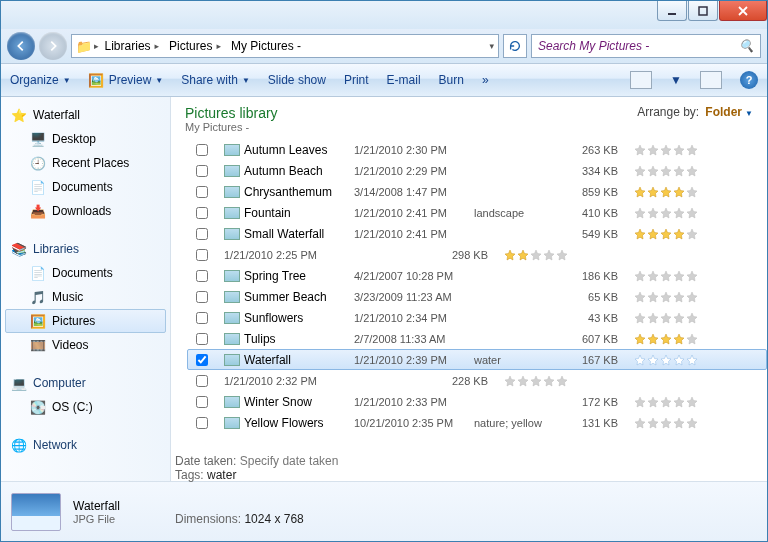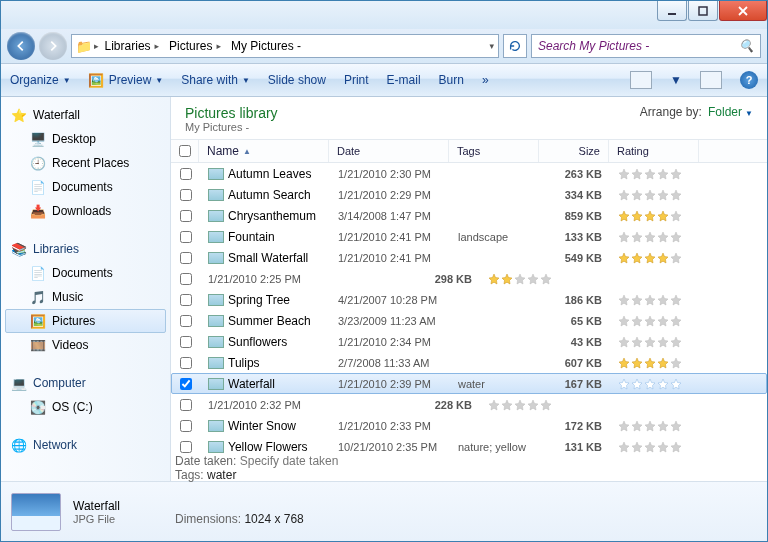--- a/index.html
+++ b/index.html
@@ -28,39 +28,39 @@
 .sb-head { display:flex; align-items:center; gap:6px; padding:4px 6px; color:#1a3e6e; font-weight:normal;}
 .sb-head.fav { color:#000;}
 .sb-item { display:flex; align-items:center; gap:6px; padding:3px 6px 3px 24px; color:#000; border:1px solid transparent; border-radius:2px;}
 .sb-item.selected { background: linear-gradient(#eaf3fd,#d6e8fb); border:1px solid #a8c8e4;}
 .ico { width:16px; height:16px; display:inline-flex; align-items:center; justify-content:center; font-size:13px;}
 .main { flex:1; display:flex; flex-direction:column; overflow:hidden;}
 .lib-header { padding: 8px 14px 6px; display:flex; justify-content:space-between; align-items:flex-start;}
 .lib-title { color:#1a7a2e; font-size:14px;}
 .lib-sub { color:#6b6b6b; font-size:11px;}
 .arrange { color:#444; font-size:11px;}
-.arrange a{ color:#15803d;}
+.arrange a{ color:#a16207;font-weight:bold;}
 .listhead { height:24px; border-top:1px solid #e3e9ef; border-bottom:1px solid #e3e9ef; display:flex; align-items:center; background:#fcfdfe;}
 .listhead .col { padding:0 8px; color:#224; font-size:11px; border-right:1px solid #e8edf2; height:100%; display:flex; align-items:center; gap:4px;}
 .col-chk{width:28px; justify-content:center;}
 .col-name{width:130px;}
 .col-date{width:120px;}
 .col-tags{width:90px;}
 .col-size{width:70px; justify-content:flex-end;}
 .col-rate{width:90px;}
 .sort-icon{font-size:8px; color:#5577aa;}
 .filelist { flex:1; overflow:auto;}
-.row { display:flex; align-items:center; height:21px; padding:0; border:1px solid transparent;}
+.row { display:flex; align-items:center; height:21px; padding:0; border:1px solid transparent;margin-left:16px;}
 .row.selected { background: linear-gradient(#e6f1fd,#cfe4fa); border:1px solid #8ab7e4; border-radius:2px;}
 .row .cell { padding:0 8px; overflow:hidden; white-space:nowrap; text-overflow:ellipsis; font-size:11px; color:#000;}
 .row .cell.chk{width:28px; display:flex; justify-content:center;}
 .row .cell.name{width:130px; display:flex; align-items:center; gap:4px;}
 .row .cell.date{width:120px; color:#555;}
 .row .cell.tags{width:90px; color:#555;}
-.row .cell.size{width:70px; text-align:right; color:#555;font-weight:bold;}
+.row .cell.size{width:70px; text-align:right; color:#555;}
 .row .cell.rate{width:90px;}
 .thumb-ico{ width:16px; height:12px; border:1px solid #7a9; background:linear-gradient(#bde,#9cd); flex-shrink:0;}
 .stars { display:flex; gap:1px;}
 .star{ width:12px;height:12px; }
 .star path{ fill:#d0d0d0; stroke:#bbb; stroke-width:0.5;}
 .star.on path{ fill:#f7c948; stroke:#c9931a;}
 .row.selected .star path{ fill:#fff; stroke:#8ab7e4;}
 .details { height:60px; border-top:1px solid #d6e1ec; background:linear-gradient(#f3f8fe,#e8f1fb); display:flex; align-items:center; padding:6px 10px; gap:12px;}
 .details .thumb { width:50px; height:38px; background:linear-gradient(#3a7abd,#6fb0e8 60%, #e8f4ff 61%); border:1px solid #aac; border-radius:2px;}
 .details .meta { display:flex; gap:30px; color:#555; font-size:11px;flex-direction:column;}
@@ -229,33 +229,20 @@
       <div class="lib-header">
         <div>
           <div class="lib-title">Pictures library</div>
           <div class="lib-sub">My Pictures -</div>
         </div>
         <div class="arrange">
           <span>Arrange by:</span> &nbsp;<a>Folder</a> <span class="dd" style="color:#0754a4;font-size:8px;">▼</span>
         </div>
       </div>
 
-      <div class="listhead">
-        <div class="col col-chk">
-            <input type="checkbox" style="">
-          </div>
-        <div class="col col-name">
-            <span>Name</span>
-            <span class="sort-icon">▲</span>
-          </div>
-        <div class="col col-date">Date</div>
-        <div class="col col-tags">Tags</div>
-        <div class="col col-size">Size</div>
-        <div class="col col-rate">Rating</div>
-      </div>
 
       <div class="filelist" id="filelist">
           <div class="row">
             <div class="cell chk">
               <input type="checkbox" style="">
             </div>
             <div class="cell name">
               <span class="thumb-ico"></span>
               <span>Autumn Leaves</span>
             </div>
@@ -281,21 +268,21 @@
                 </svg>
               </span>
             </div>
           </div>
           <div class="row">
             <div class="cell chk">
               <input type="checkbox" style="">
             </div>
             <div class="cell name">
               <span class="thumb-ico"></span>
-              <span>Autumn Search</span>
+              <span>Autumn Beach</span>
             </div>
             <div class="cell date">1/21/2010 2:29 PM</div>
             <div class="cell tags"></div>
             <div class="cell size">334 KB</div>
             <div class="cell rate">
               <span class="stars">
                 <svg class="star" viewBox="0 0 12 12">
                   <path d="M6 1 L7.5 4.5 L11 5 L8.5 7.5 L9 11 L6 9.2 L3 11 L3.5 7.5 L1 5 L4.5 4.5 Z"></path>
                 </svg>
                 <svg class="star" viewBox="0 0 12 12">
@@ -347,21 +334,21 @@
           <div class="row">
             <div class="cell chk">
               <input type="checkbox" style="">
             </div>
             <div class="cell name">
               <span class="thumb-ico"></span>
               <span>Fountain</span>
             </div>
             <div class="cell date">1/21/2010 2:41 PM</div>
             <div class="cell tags">landscape</div>
-            <div class="cell size">133 KB</div>
+            <div class="cell size">410 KB</div>
             <div class="cell rate">
               <span class="stars">
                 <svg class="star" viewBox="0 0 12 12">
                   <path d="M6 1 L7.5 4.5 L11 5 L8.5 7.5 L9 11 L6 9.2 L3 11 L3.5 7.5 L1 5 L4.5 4.5 Z"></path>
                 </svg>
                 <svg class="star" viewBox="0 0 12 12">
                   <path d="M6 1 L7.5 4.5 L11 5 L8.5 7.5 L9 11 L6 9.2 L3 11 L3.5 7.5 L1 5 L4.5 4.5 Z"></path>
                 </svg>
                 <svg class="star" viewBox="0 0 12 12">
                   <path d="M6 1 L7.5 4.5 L11 5 L8.5 7.5 L9 11 L6 9.2 L3 11 L3.5 7.5 L1 5 L4.5 4.5 Z"></path>

